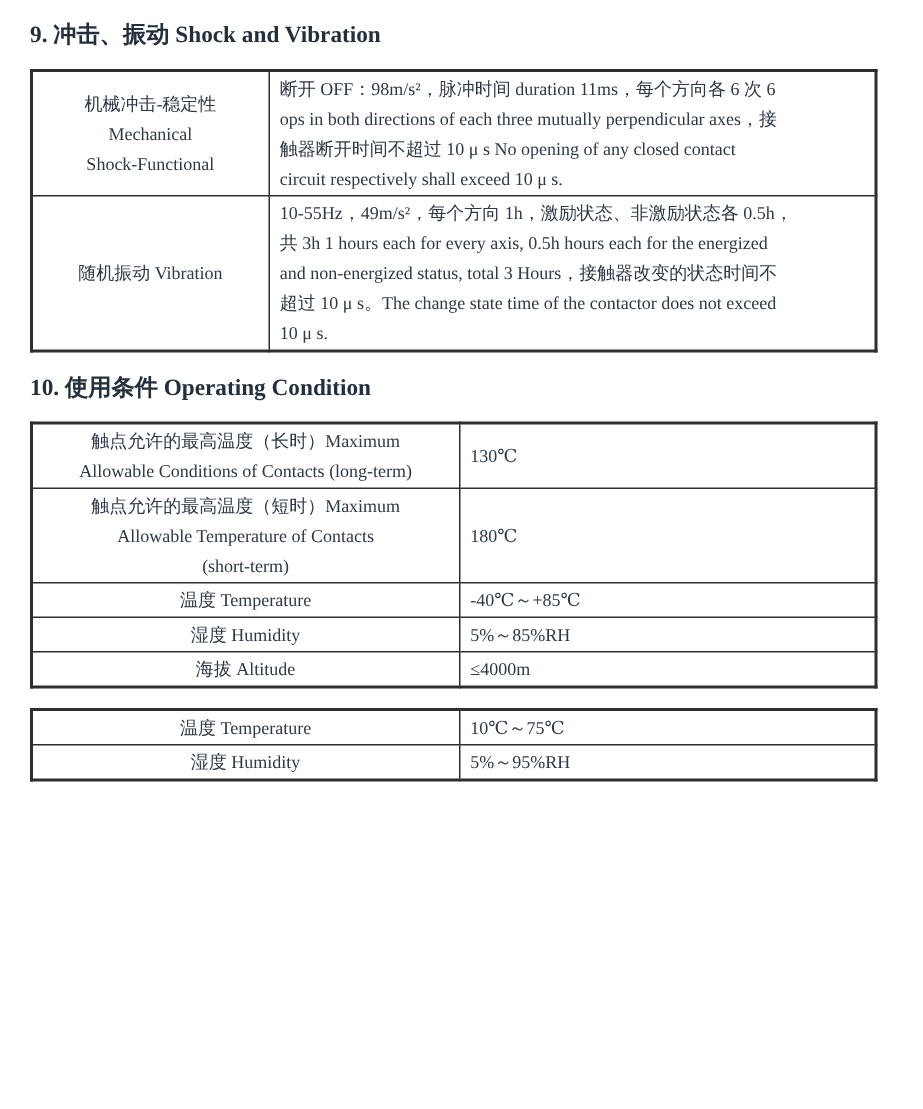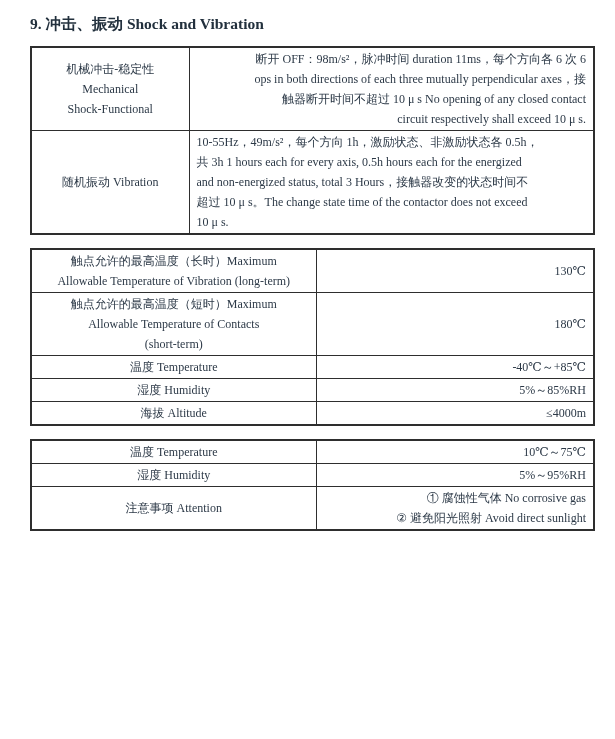--- a/index.html
+++ b/index.html
@@ -3,40 +3,40 @@
 <meta charset="utf-8">
 <style>
   * { margin:0; padding:0; box-sizing:border-box; }
   html,body { background:#ffffff; }
   body {
     width:615px; height:739px;
     font-family:"Liberation Serif","DejaVu Serif",serif;
     color:#2c3947;
     overflow:hidden;
   }
-  .page { padding:13px 22px 0 30px; width:615px; }
+  .page { padding:13px 22px 0 20px; width:615px; }
   .heading {
     font-size:15.5px; font-weight:bold; line-height:21px;
     margin:0 0 12px 0; color:#22303d;
   }
   table.spec {
     border-collapse:collapse; table-layout:fixed;
     width:563px; margin:0 0 13px 0;
     border:2px solid #2e2e2e;
   }
   table.spec td {
     border:1px solid #2e2e2e;
     font-size:12px; line-height:20px;
     padding:1px 7px;
     vertical-align:middle;
     white-space:pre-line;
     word-break:break-word;
   }
   td.lbl { text-align:center; }
-  td.val { text-align:right; }
+  td.val { text-align:left; }
   td.val.left { text-align:left; }
   table.t1 col.c1 { width:158px; }
   table.t1 col.c2 { width:405px; }
   table.t23 col.c1 { width:285px; }
   table.t23 col.c2 { width:278px; }
 </style>
 </head>
 <body>
 
 <div class="page">
@@ -62,30 +62,31 @@
         <td class="lbl">随机振动 Vibration</td>
         <td class="val left">10-55Hz，49m/s²，每个方向 1h，激励状态、非激励状态各 0.5h，
 共 3h 1 hours each for every axis, 0.5h hours each for the energized
 and non-energized status, total 3 Hours，接触器改变的状态时间不
 超过 10 μ s。The change state time of the contactor does not exceed
 10 μ s.</td>
       </tr>
     </tbody>
   </table>
 
+  <div class="heading">10. 使用条件 Operating Condition</div>
 
   <table class="spec t23">
     <colgroup>
         <col class="c1">
         <col class="c2">
       </colgroup>
     <tbody>
       <tr>
         <td class="lbl">触点允许的最高温度（长时）Maximum
-Allowable Temperature of Vibration (long-term)</td>
+Allowable Conditions of Contacts (long-term)</td>
         <td class="val">130℃</td>
       </tr>
       <tr>
         <td class="lbl">触点允许的最高温度（短时）Maximum
 Allowable Temperature of Contacts
 (short-term)</td>
         <td class="val">180℃</td>
       </tr>
       <tr>
         <td class="lbl">温度 Temperature</td>
@@ -110,21 +111,16 @@
       </colgroup>
     <tbody>
       <tr>
         <td class="lbl">温度 Temperature</td>
         <td class="val">10℃～75℃</td>
       </tr>
       <tr>
         <td class="lbl">湿度 Humidity</td>
         <td class="val">5%～95%RH</td>
       </tr>
-      <tr>
-        <td class="lbl">注意事项 Attention</td>
-        <td class="val">① 腐蚀性气体 No corrosive gas
-② 避免阳光照射 Avoid direct sunlight</td>
-      </tr>
     </tbody>
   </table>
 
 </div>
 
 </body></html>

